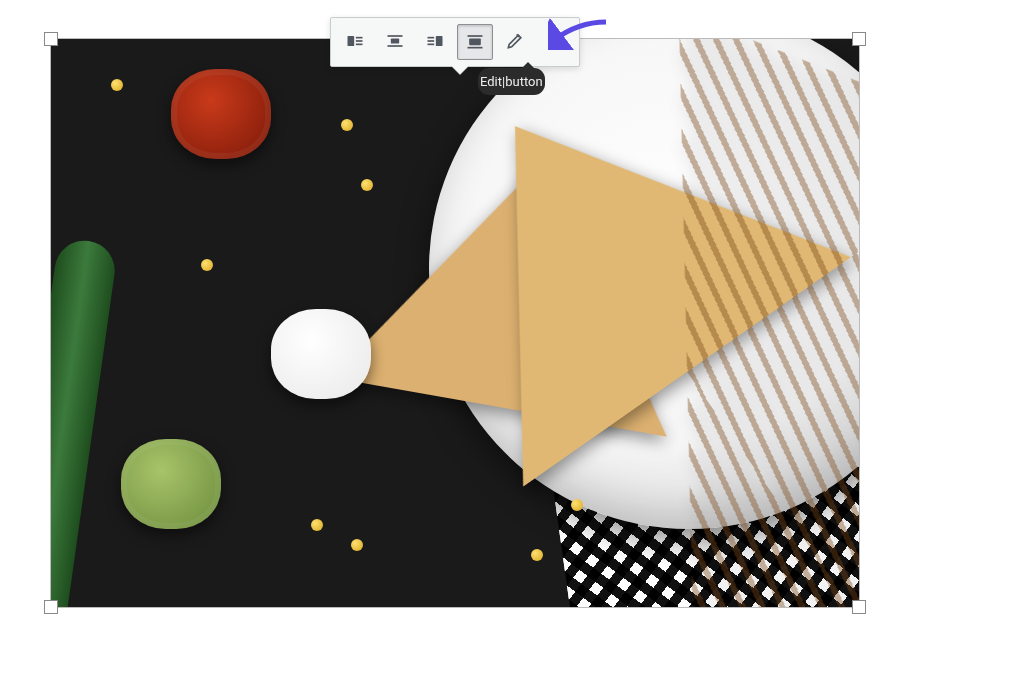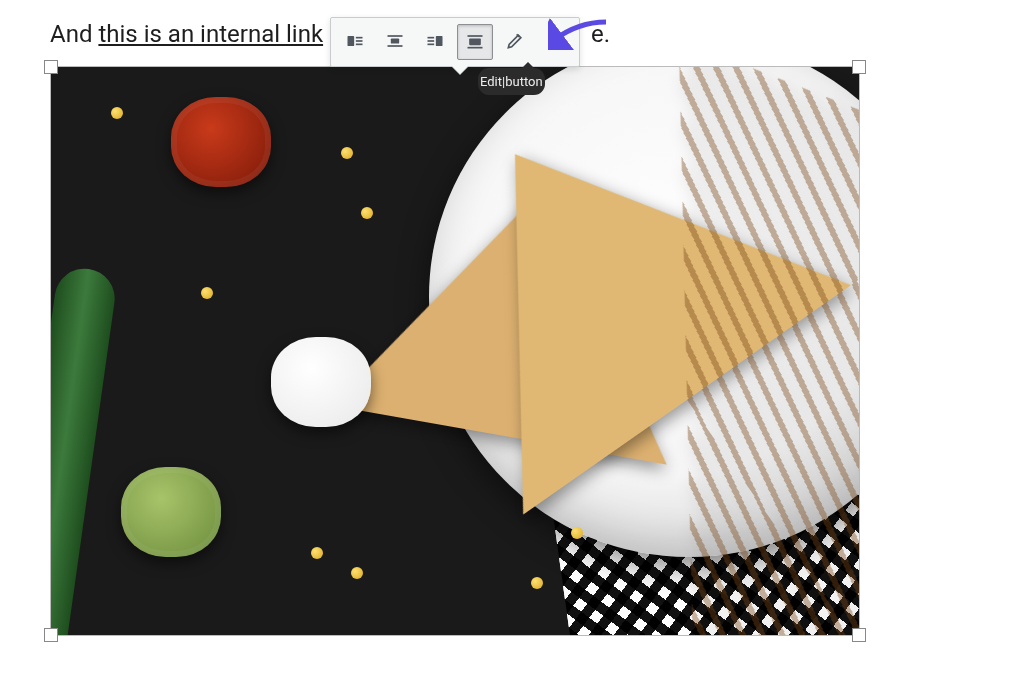--- a/index.html
+++ b/index.html
@@ -203,24 +203,20 @@
       z-index: 70;
       pointer-events: none;
     }
     .arrow svg { width: 60px; height: 32px; }
   </style>
 </head>
 <body>
 
 <div class="editor-area">
 
-  <p class="text-line">
-    <span>And </span><a href="#" class="link">this is an internal link</a>
-    <span style="display:inline-block;width:262px;"></span><span>e.</span>
-  </p>
 
   <div class="img-toolbar">
     <button class="tb-btn">
       <span>
         <svg viewBox="0 0 24 24" fill="currentColor">
             <rect x="3" y="6" width="8" height="12" rx="1"></rect>
             <rect x="13" y="7" width="8" height="2"></rect>
             <rect x="13" y="11" width="8" height="2"></rect>
             <rect x="13" y="15" width="8" height="2"></rect>
           </svg>

